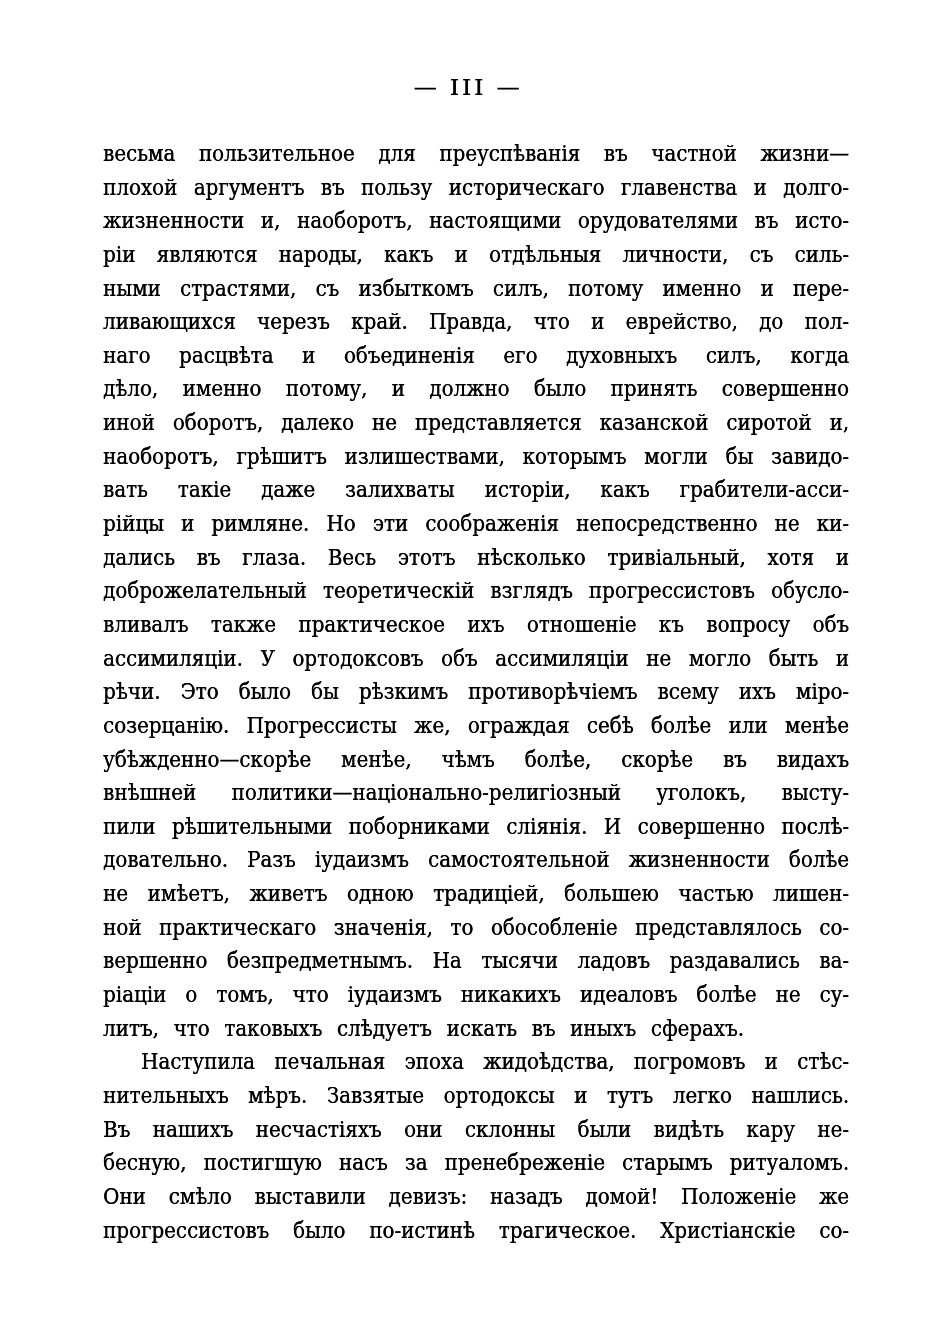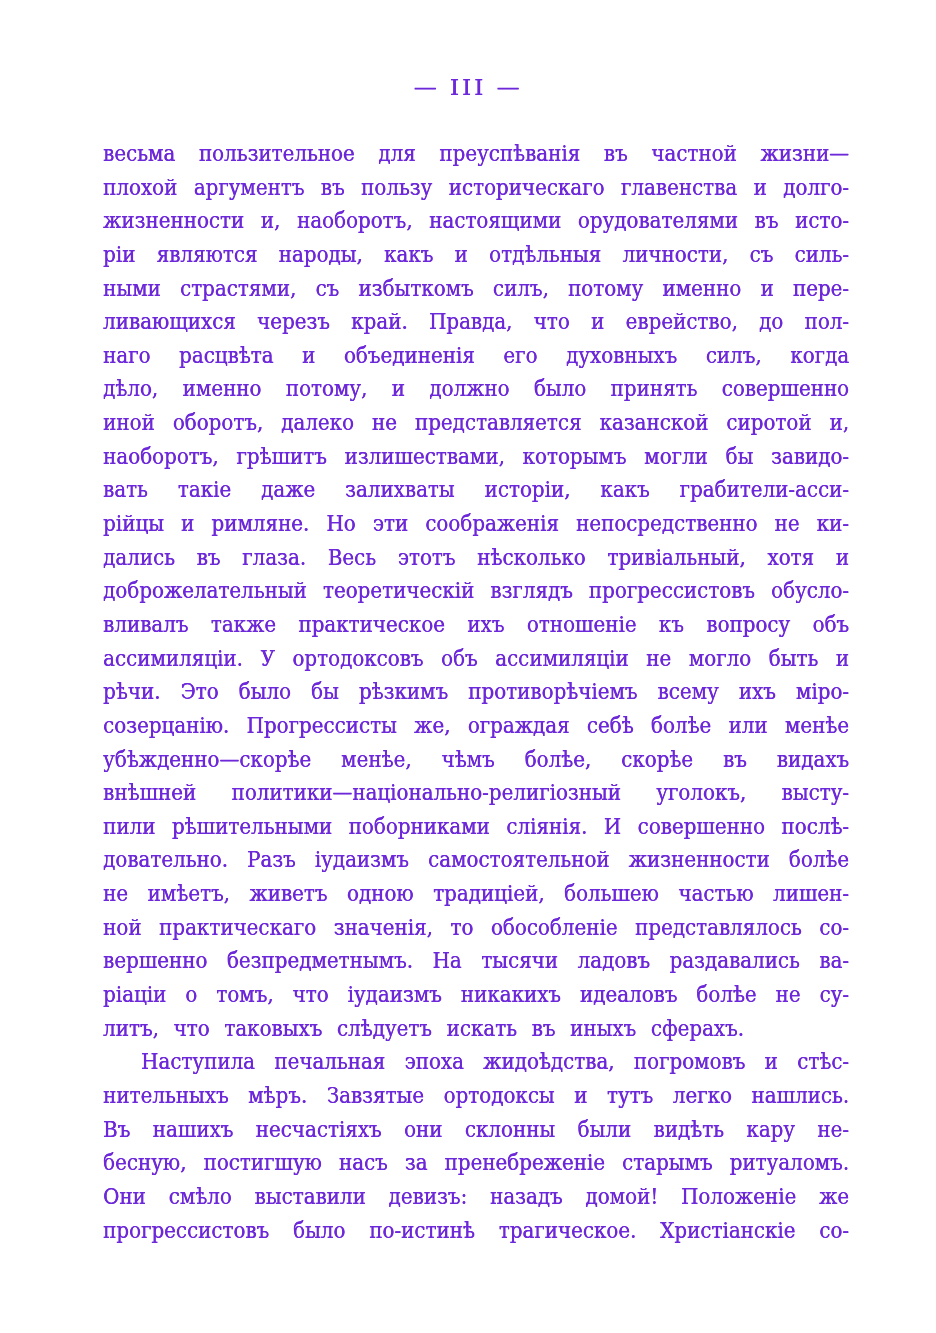--- a/index.html
+++ b/index.html
@@ -50,21 +50,21 @@
   .line.indent { text-indent: 44px; }
   .line.flush {
     text-align: left;
     text-align-last: left;
     word-spacing: 0.42em;
   }
 </style>
 </head>
 <body>
 
-<div class="page" style="background: rgb(255, 255, 255); color: #6d28d9;">
+<div class="page" style="background: rgb(255, 255, 255); color: #000000;">
   <div class="page-number">— III —</div>
   <div class="text-block">
       <div class="paragraph">
         <div class="line">весьма пользительное для преуспѣванія въ частной жизни—</div>
         <div class="line">плохой аргументъ въ пользу историческаго главенства и долго-</div>
         <div class="line">жизненности и, наоборотъ, настоящими орудователями въ исто-</div>
         <div class="line">ріи являются народы, какъ и отдѣльныя личности, съ силь-</div>
         <div class="line">ными страстями, съ избыткомъ силъ, потому именно и пере-</div>
         <div class="line">ливающихся черезъ край. Правда, что и еврейство, до пол-</div>
         <div class="line">наго расцвѣта и объединенія его духовныхъ силъ, когда</div>

